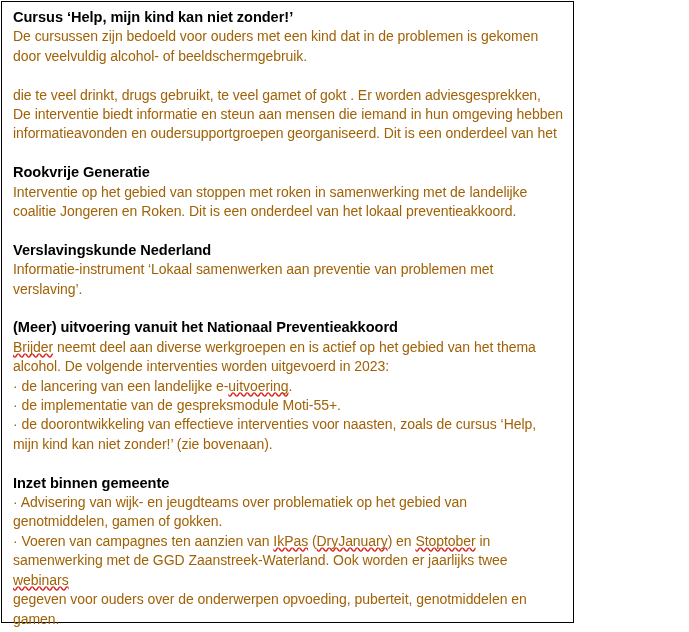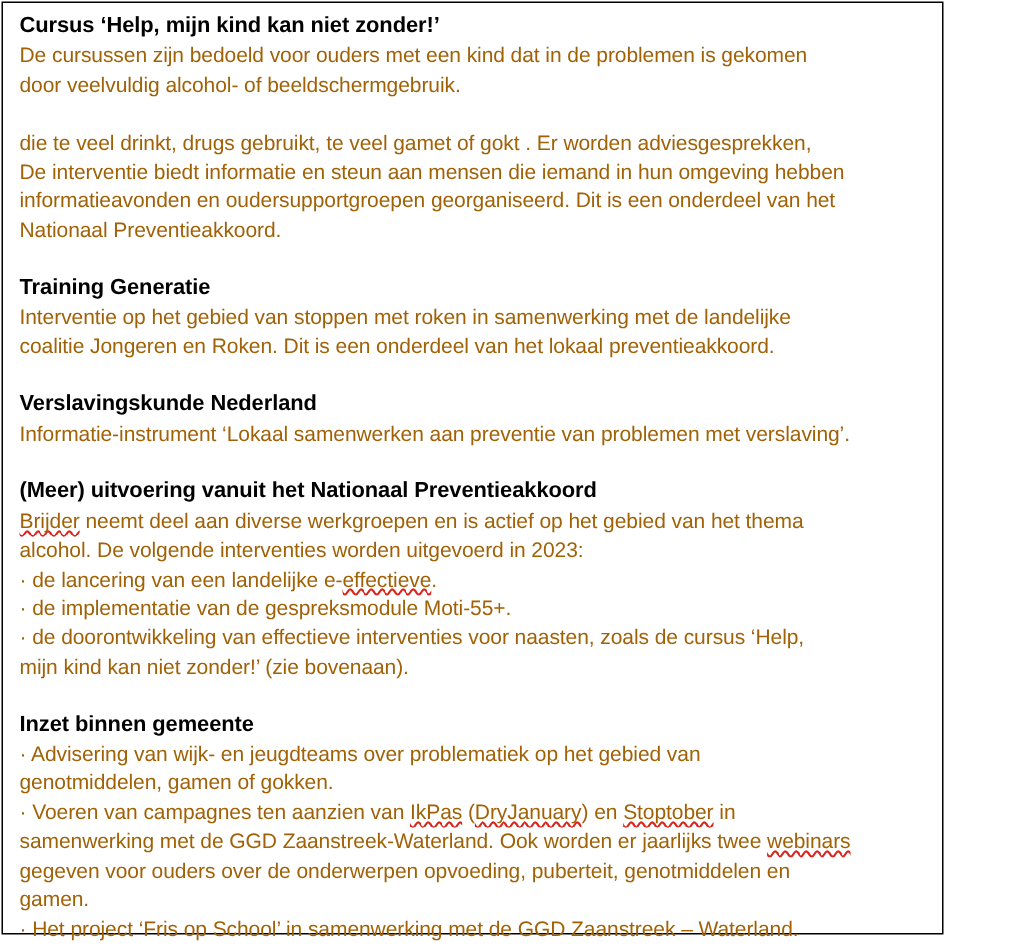--- a/index.html
+++ b/index.html
@@ -9,21 +9,21 @@
   }
   body {
     width: 689px;
     height: 632px;
     font-family: "Liberation Sans", sans-serif;
     overflow: hidden;
   }
 
   #doc-frame {
     box-sizing: border-box;
-    width: 628px;
+    width: 573px;
     height: 622px;
     margin: 1px 0 0 1px;
     border: 1px solid #000000;
     background: #ffffff;
     padding: 6px 9px 0 11px;
   }
 
   .block {
     margin: 0;
     padding: 0;
@@ -66,39 +66,38 @@
       <div class="block">
         <div class="heading">Cursus ‘Help, mijn kind kan niet zonder!’</div>
         <div class="line">De cursussen zijn bedoeld voor ouders met een kind dat in de problemen is gekomen</div>
         <div class="line">door veelvuldig alcohol- of beeldschermgebruik.</div>
       </div>
       <div class="gap"></div>
       <div class="block">
         <div class="line">die te veel drinkt, drugs gebruikt, te veel gamet of gokt . Er worden adviesgesprekken,</div>
         <div class="line">De interventie biedt informatie en steun aan mensen die iemand in hun omgeving hebben</div>
         <div class="line">informatieavonden en oudersupportgroepen georganiseerd. Dit is een onderdeel van het</div>
-        <div class="line">Nationaal Preventieakkoord.</div>
       </div>
       <div class="gap"></div>
       <div class="block">
-        <div class="heading">Training Generatie</div>
+        <div class="heading">Rookvrije Generatie</div>
         <div class="line">Interventie op het gebied van stoppen met roken in samenwerking met de landelijke</div>
         <div class="line">coalitie Jongeren en Roken. Dit is een onderdeel van het lokaal preventieakkoord.</div>
       </div>
       <div class="gap"></div>
       <div class="block">
         <div class="heading">Verslavingskunde Nederland</div>
         <div class="line">Informatie-instrument ‘Lokaal samenwerken aan preventie van problemen met verslaving’.</div>
       </div>
       <div class="gap"></div>
       <div class="block">
         <div class="heading">(Meer) uitvoering vanuit het Nationaal Preventieakkoord</div>
         <div class="line"><span class="sp">Brijder</span><span> neemt deel aan diverse werkgroepen en is actief op het gebied van het thema</span></div>
         <div class="line"><span>alcohol. De volgende interventies worden uitgevoerd in 2023:</span></div>
-        <div class="line"><span>· de lancering van een landelijke e-</span><span class="sp">effectieve</span><span>.</span></div>
+        <div class="line"><span>· de lancering van een landelijke e-</span><span class="sp">uitvoering</span><span>.</span></div>
         <div class="line"><span>· de implementatie van de gespreksmodule Moti-55+.</span></div>
         <div class="line"><span>· de doorontwikkeling van effectieve interventies voor naasten, zoals de cursus ‘Help,</span></div>
         <div class="line"><span>mijn kind kan niet zonder!’ (zie bovenaan).</span></div>
       </div>
       <div class="gap"></div>
       <div class="block">
         <div class="heading">Inzet binnen gemeente</div>
         <div class="line"><span>· Advisering van wijk- en jeugdteams over problematiek op het gebied van</span></div>
         <div class="line"><span>genotmiddelen, gamen of gokken.</span></div>
         <div class="line"><span>· Voeren van campagnes ten aanzien van </span><span class="sp">IkPas</span><span> (</span><span class="sp">DryJanuary</span><span>) en </span><span class="sp">Stoptober</span><span> in</span></div>

